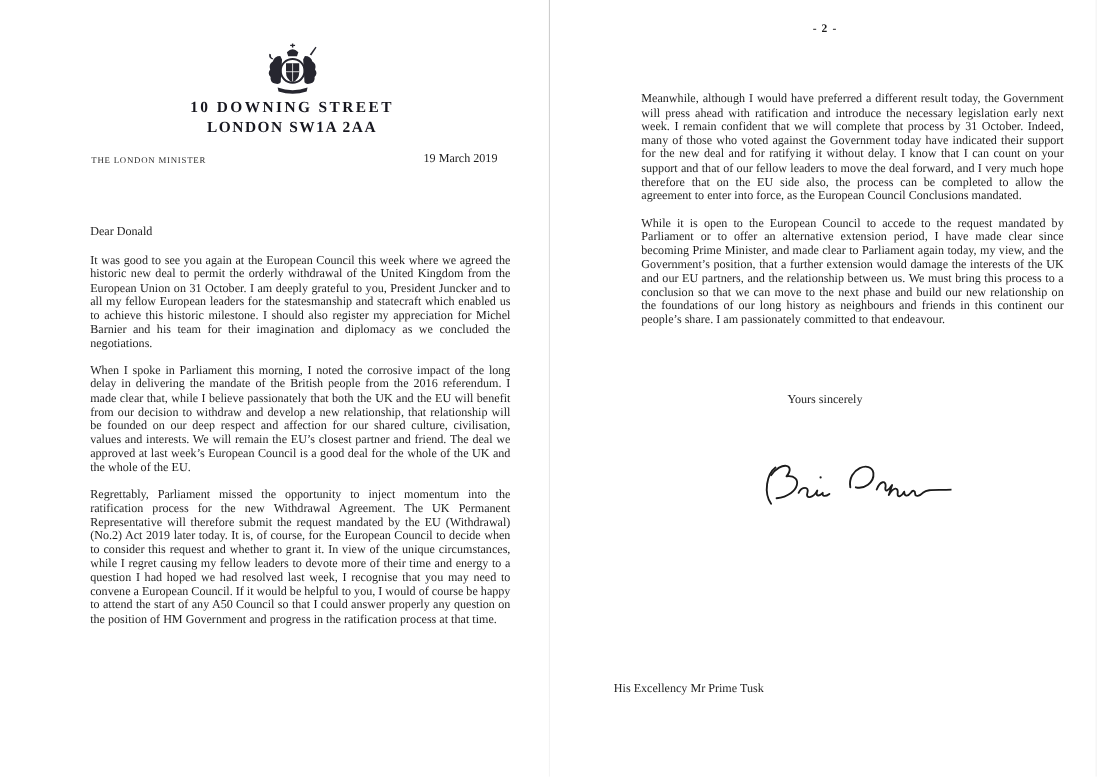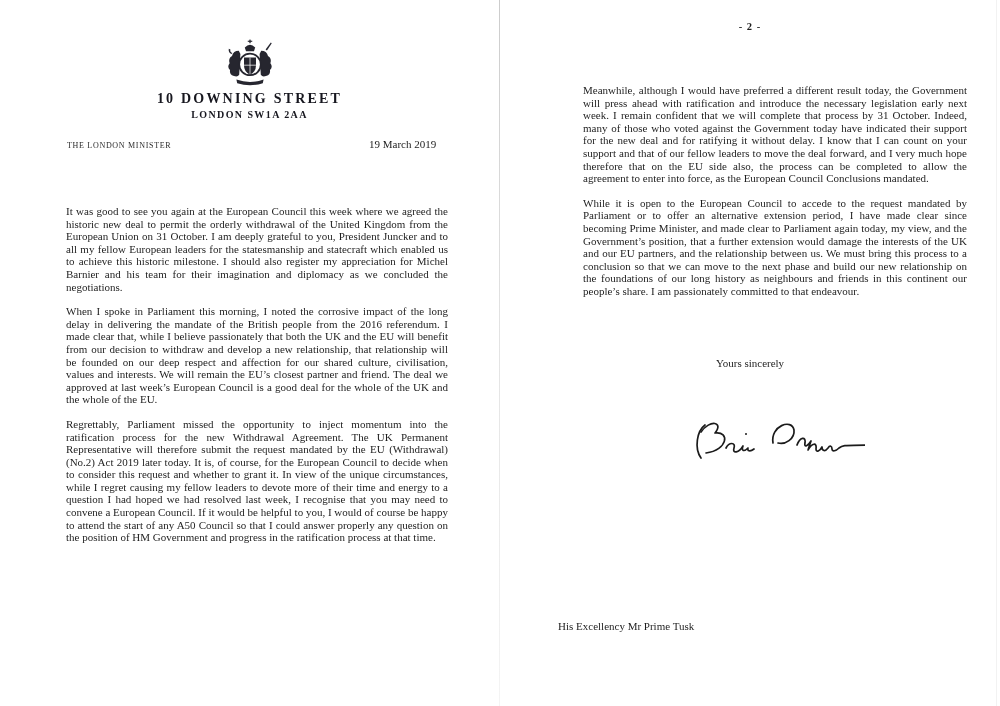--- a/index.html
+++ b/index.html
@@ -5,36 +5,36 @@
   * { margin: 0; padding: 0; box-sizing: border-box; }
   html, body { width: 1000px; height: 706px; }
   body {
     position: relative;
     background: #ffffff;
     font-family: "Liberation Serif", serif;
     color: #1e1e1e;
     overflow: hidden;
   }
   .sheet { position: absolute; top: 0; height: 706px; background: #ffffff; }
-  #page1 { left: 0; width: 499px; }
+  #page1 { left: 16px; width: 499px; }
   #page2 { left: 500px; width: 500px; }
   .seam {
     position: absolute; left: 499px; top: 0; width: 1px; height: 706px;
     background: linear-gradient(to bottom, #cccccc 0%, #e2e2e2 45%, #f4f4f4 100%);
   }
   .right-edge {
     position: absolute; right: 3px; top: 0; width: 1px; height: 706px;
     background: rgba(0,0,0,0.05);
   }
 
   
   .letterhead { position: absolute; top: 36px; left: 0; right: 0; text-align: center; }
   .crest { display: block; margin: 0 auto 3px auto; }
   .addr1 { font-size: 14px; font-weight: bold; letter-spacing: 2.2px; color: #17171f; white-space: nowrap; }
-  .addr2 { font-size: 10px; font-weight: bold; letter-spacing: 1.4px; margin-top: 2px; color: #17171f; text-align: center; }
+  .addr2 { font-size: 14px; font-weight: bold; letter-spacing: 1.4px; margin-top: 2px; color: #17171f; text-align: center; }
   .pm-title { position: absolute; left: 67px; top: 141px; font-size: 8px; letter-spacing: 0.7px; color: #2a2a2a; }
   .date { position: absolute; left: 369px; top: 138px; font-size: 11px; }
 
   
   .body-text { position: absolute; font-size: 11px; line-height: 12.6px; }
   #page1 .body-text { left: 66px; top: 205px; width: 382px; }
   #page2 .body-text { left: 58px; top: 84px; width: 384px; margin-left: 25px; }
   .body-text p { margin: 0 0 12px 0; text-align: justify; }
   .body-text p.salutation { text-align: left; margin-bottom: 13px; }
 
@@ -73,20 +73,21 @@
       </g>
     </svg>
     <div class="addr1">10 DOWNING STREET</div>
     <div class="addr2">LONDON SW1A 2AA</div>
   </div>
 
   <div class="pm-title">THE LONDON MINISTER</div>
   <div class="date">19 March 2019</div>
 
   <div class="body-text">
+    <p class="salutation">Dear Donald</p>
     <p>It was good to see you again at the European Council this week where we agreed the historic new deal to permit the orderly withdrawal of the United Kingdom from the European Union on 31 October. I am deeply grateful to you, President Juncker and to all my fellow European leaders for the statesmanship and statecraft which enabled us to achieve this historic milestone. I should also register my appreciation for Michel Barnier and his team for their imagination and diplomacy as we concluded the negotiations.</p>
     <p>When I spoke in Parliament this morning, I noted the corrosive impact of the long delay in delivering the mandate of the British people from the 2016 referendum. I made clear that, while I believe passionately that both the UK and the EU will benefit from our decision to withdraw and develop a new relationship, that relationship will be founded on our deep respect and affection for our shared culture, civilisation, values and interests. We will remain the EU’s closest partner and friend. The deal we approved at last week’s European Council is a good deal for the whole of the UK and the whole of the EU.</p>
     <p>Regrettably, Parliament missed the opportunity to inject momentum into the ratification process for the new Withdrawal Agreement. The UK Permanent Representative will therefore submit the request mandated by the EU (Withdrawal) (No.2) Act 2019 later today. It is, of course, for the European Council to decide when to consider this request and whether to grant it. In view of the unique circumstances, while I regret causing my fellow leaders to devote more of their time and energy to a question I had hoped we had resolved last week, I recognise that you may need to convene a European Council. If it would be helpful to you, I would of course be happy to attend the start of any A50 Council so that I could answer properly any question on the position of HM Government and progress in the ratification process at that time.</p>
   </div>
 </div>
 
 <div class="seam"></div>
 
 <div class="sheet" id="page2">
 

